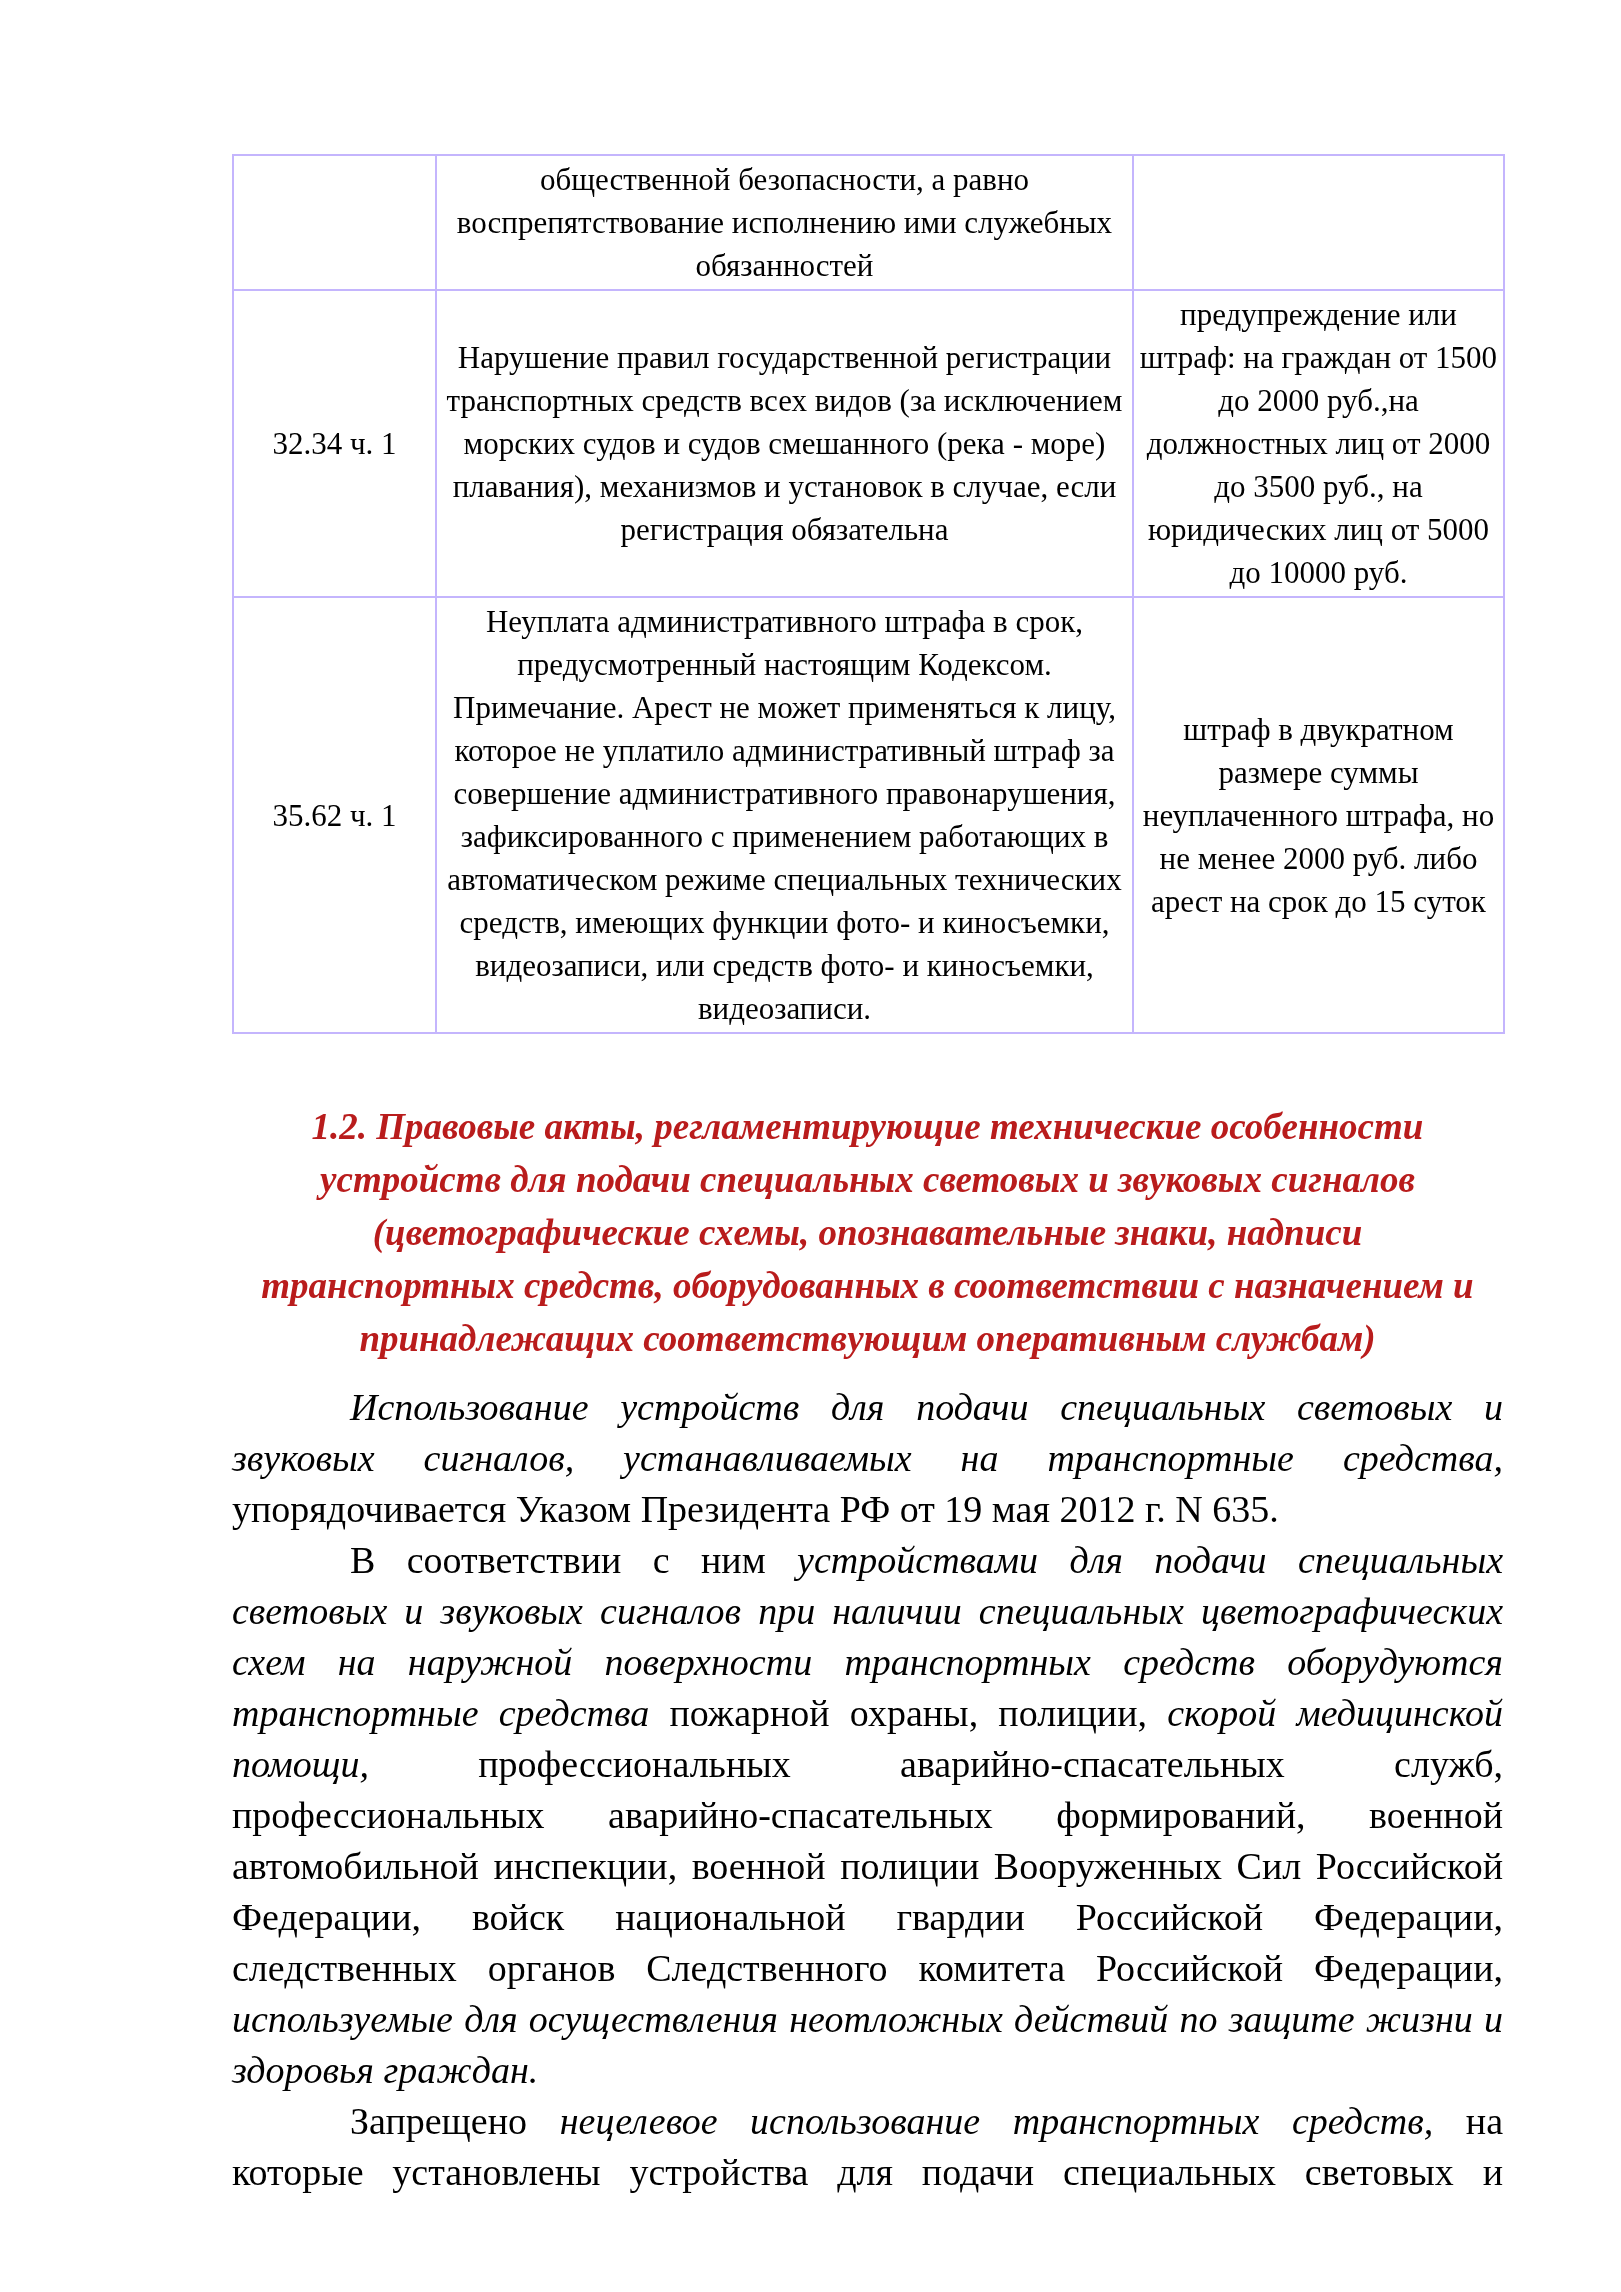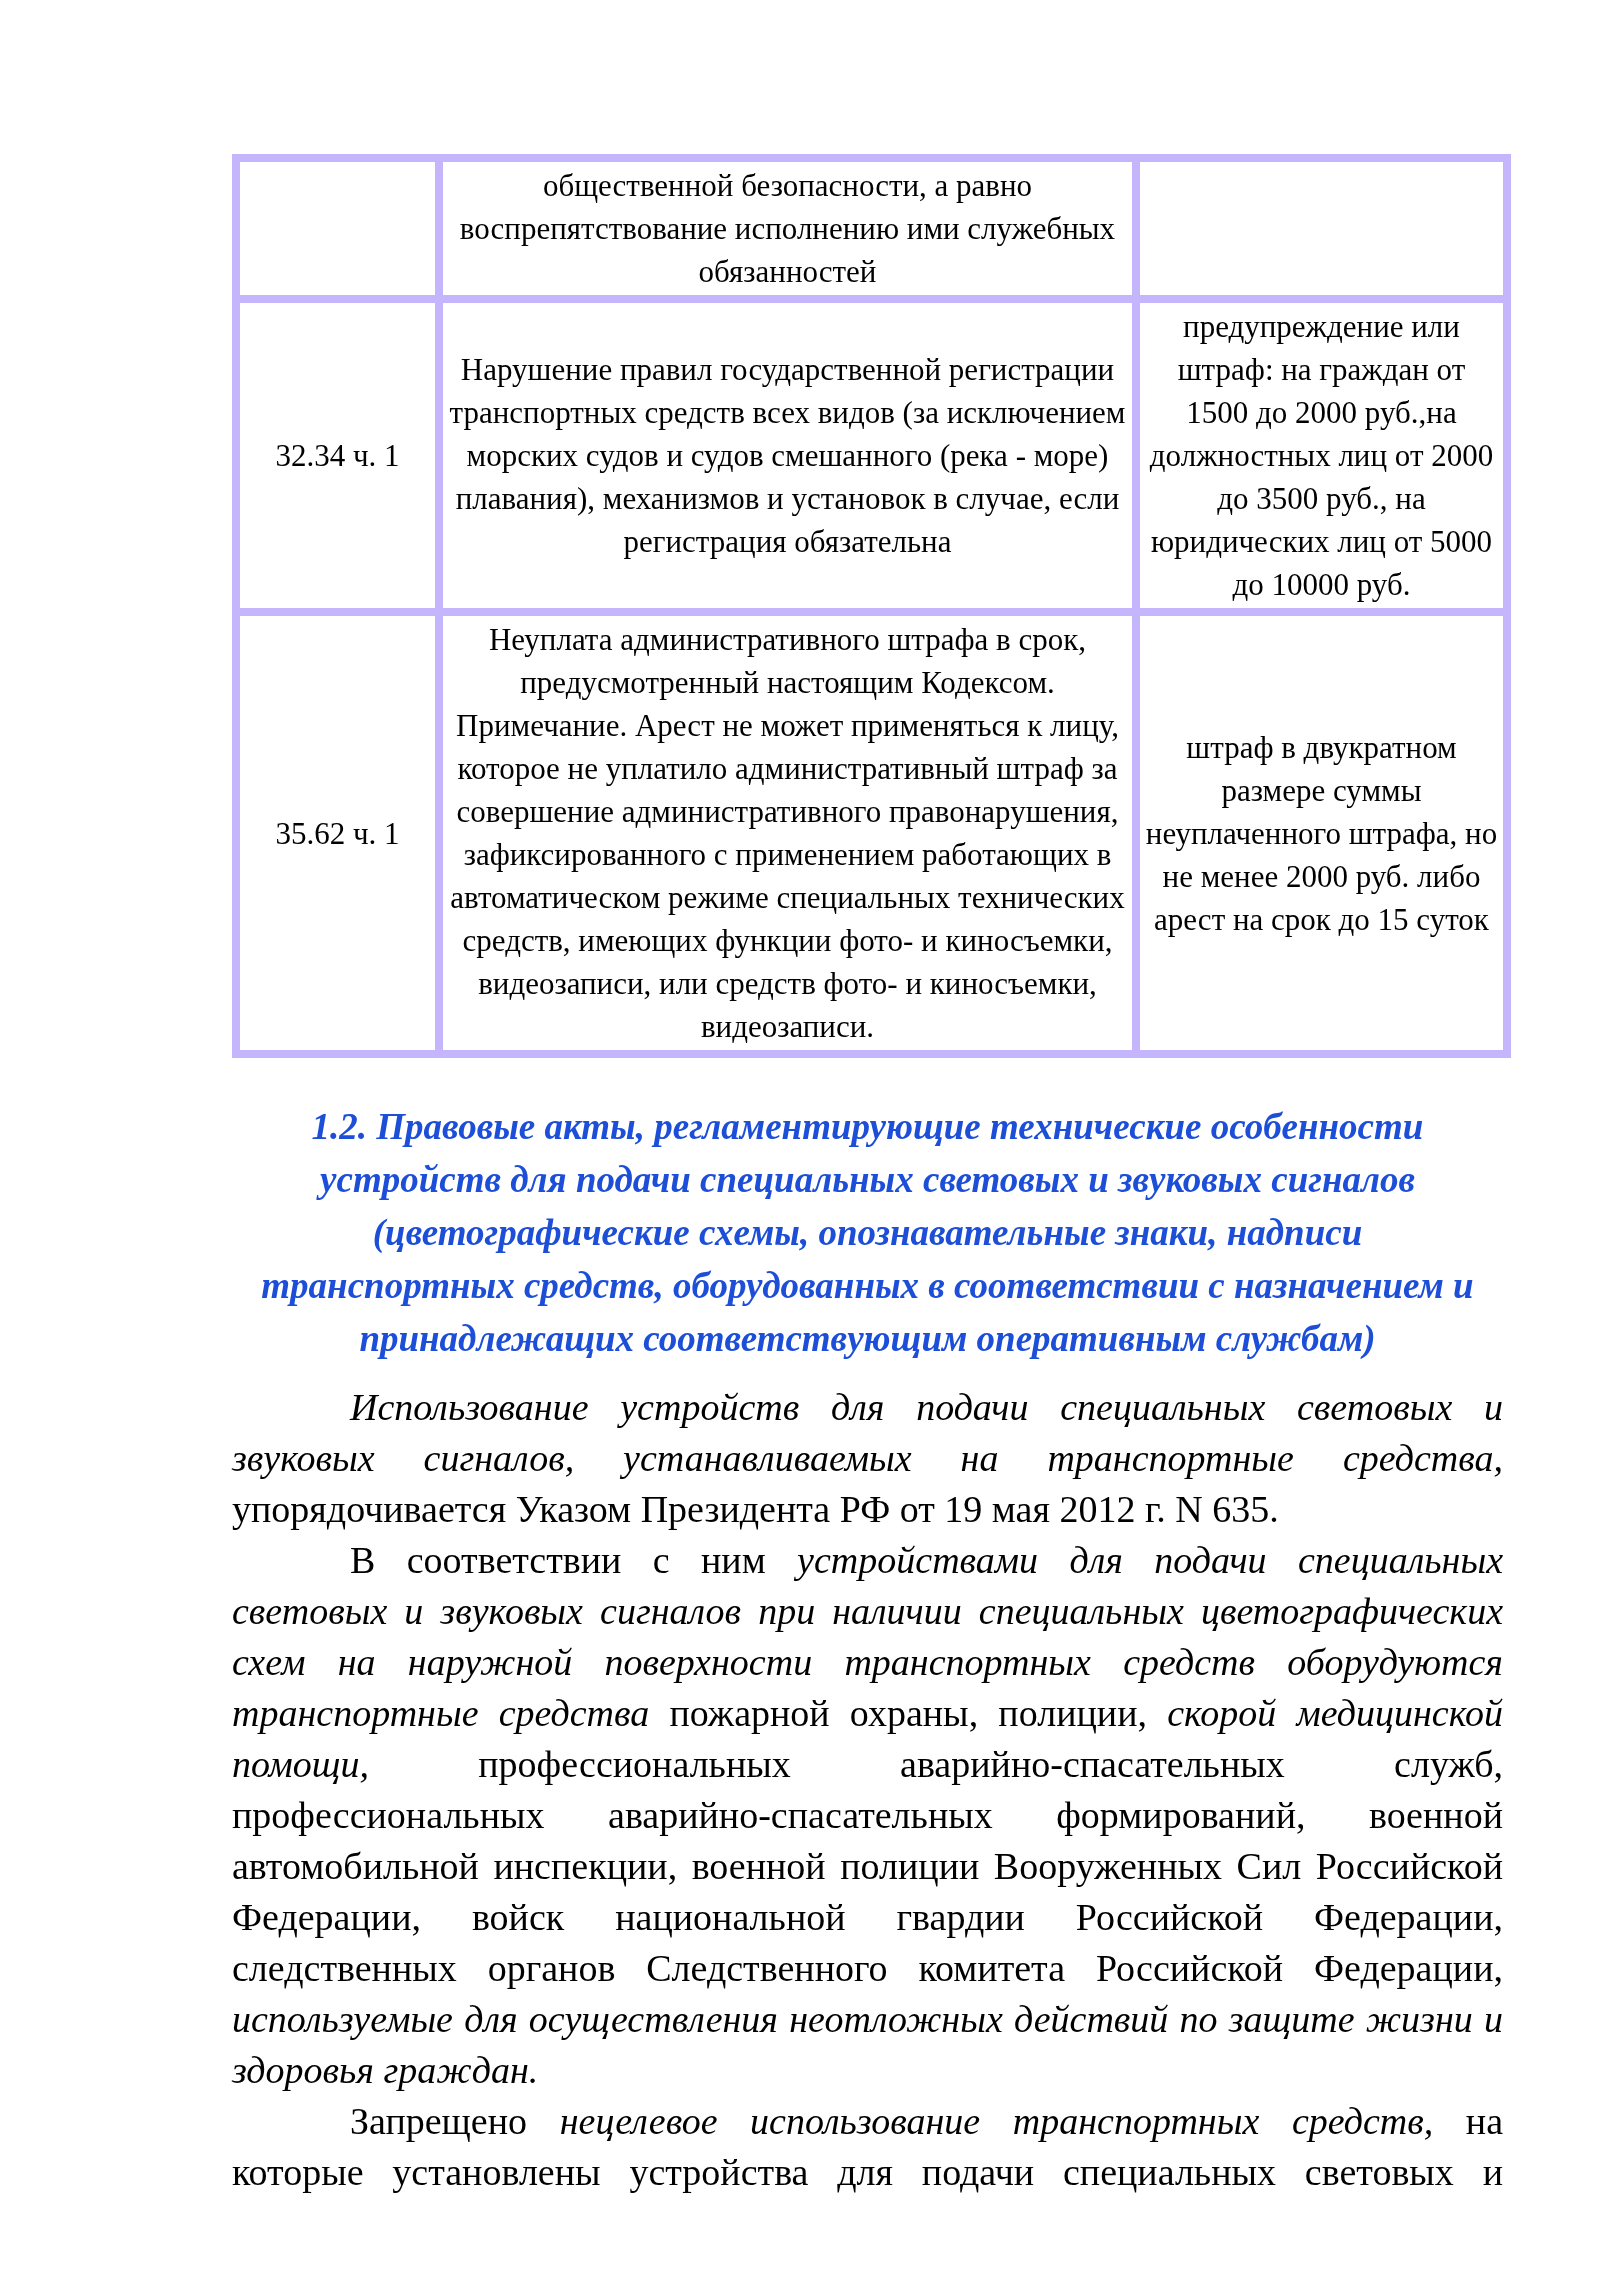--- a/index.html
+++ b/index.html
@@ -17,21 +17,21 @@
   
   .doc-table {
     position: absolute;
     left: 232px;
     top: 154px;
     width: 1271px;
     border-collapse: collapse;
     table-layout: fixed;
   }
   .doc-table td {
-    border: 8px solid #c4b5fd;
+    border: 2px solid #c4b5fd;
     font-size: 31px;
     line-height: 43px;
     text-align: center;
     vertical-align: middle;
     padding: 2px 3.9px;
     overflow: hidden;
   }
   .col-article { width: 203px; }
   .col-description { width: 697px; }
   .col-penalty { width: 371px; }
@@ -94,21 +94,21 @@
         <td>предупреждение или штраф: на граждан от 1500 до 2000 руб.,на должностных лиц от 2000 до 3500 руб., на юридических лиц от 5000 до 10000 руб.</td>
       </tr>
       <tr class="row-3">
         <td>35.62 ч. 1</td>
         <td>Неуплата административного штрафа в срок, предусмотренный настоящим Кодексом. Примечание. Арест не может применяться к лицу, которое не уплатило административный штраф за совершение административного правонарушения, зафиксированного с применением работающих в автоматическом режиме специальных технических средств, имеющих функции фото- и киносъемки, видеозаписи, или средств фото- и киносъемки, видеозаписи.</td>
         <td>штраф в двукратном размере суммы неуплаченного штрафа, но не менее 2000 руб. либо арест на срок до 15 суток</td>
       </tr>
     </tbody>
   </table>
 
-  <h2 class="section-heading" style="color: #1d4ed8;">1.2. Правовые акты, регламентирующие технические особенности
+  <h2 class="section-heading" style="color: #b91c1c;">1.2. Правовые акты, регламентирующие технические особенности
 устройств для подачи специальных световых и звуковых сигналов
 (цветографические схемы, опознавательные знаки, надписи
 транспортных средств, оборудованных в соответствии с назначением и
 принадлежащих соответствующим оперативным службам)</h2>
 
   <div class="body-text">
     <p><span class="seg-italic">Использование устройств для подачи специальных световых и звуковых сигналов, устанавливаемых на транспортные средства, </span><span class="seg-regular">упорядочивается Указом Президента РФ от 19 мая 2012 г. N 635.</span></p>
     <p><span class="seg-regular">В соответствии с ним </span><span class="seg-italic">устройствами для подачи специальных световых и звуковых сигналов при наличии специальных цветографических схем на наружной поверхности транспортных средств оборудуются транспортные средства </span><span class="seg-regular">пожарной охраны, полиции, </span><span class="seg-italic">скорой медицинской помощи, </span><span class="seg-regular">профессиональных аварийно-спасательных служб, профессиональных аварийно-спасательных формирований, военной автомобильной инспекции, военной полиции Вооруженных Сил Российской Федерации, войск национальной гвардии Российской Федерации, следственных органов Следственного комитета Российской Федерации, </span><span class="seg-italic">используемые для осуществления неотложных действий по защите жизни и здоровья граждан.</span></p>
     <p class="justify-last"><span class="seg-regular">Запрещено </span><span class="seg-italic">нецелевое использование транспортных средств, </span><span class="seg-regular">на которые установлены устройства для подачи специальных световых и</span></p>
   </div>

